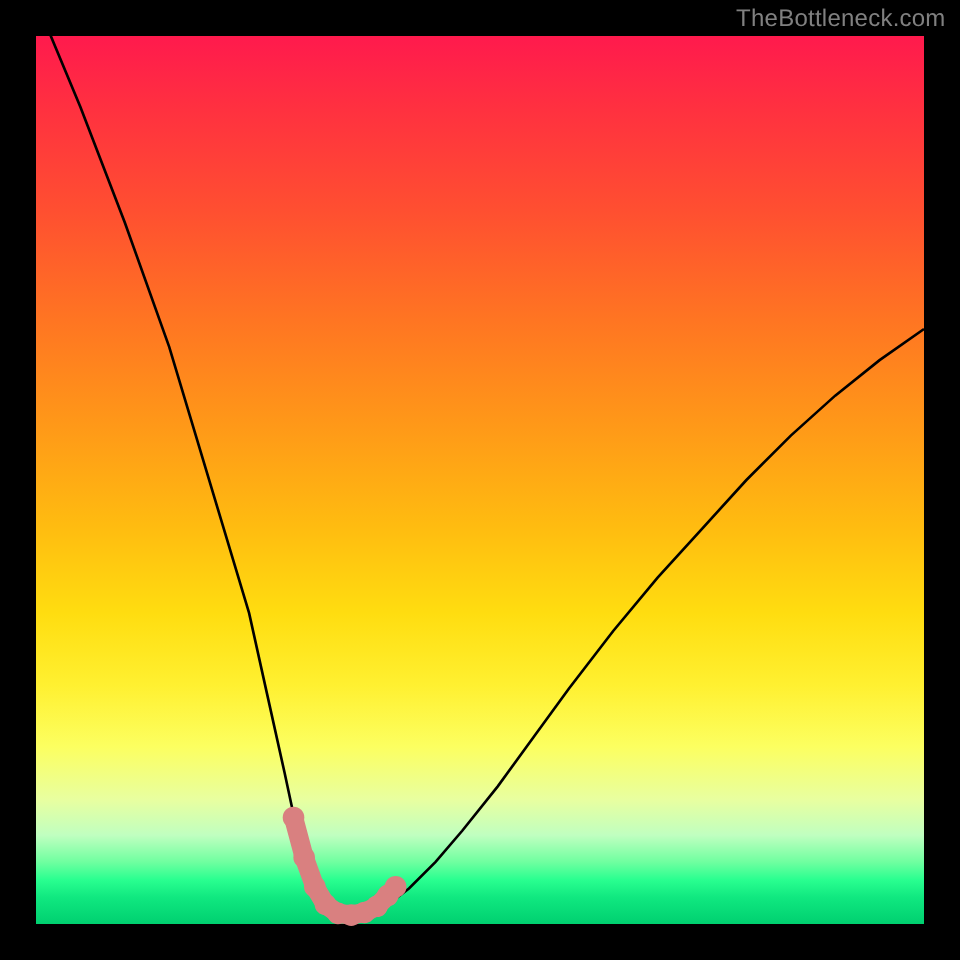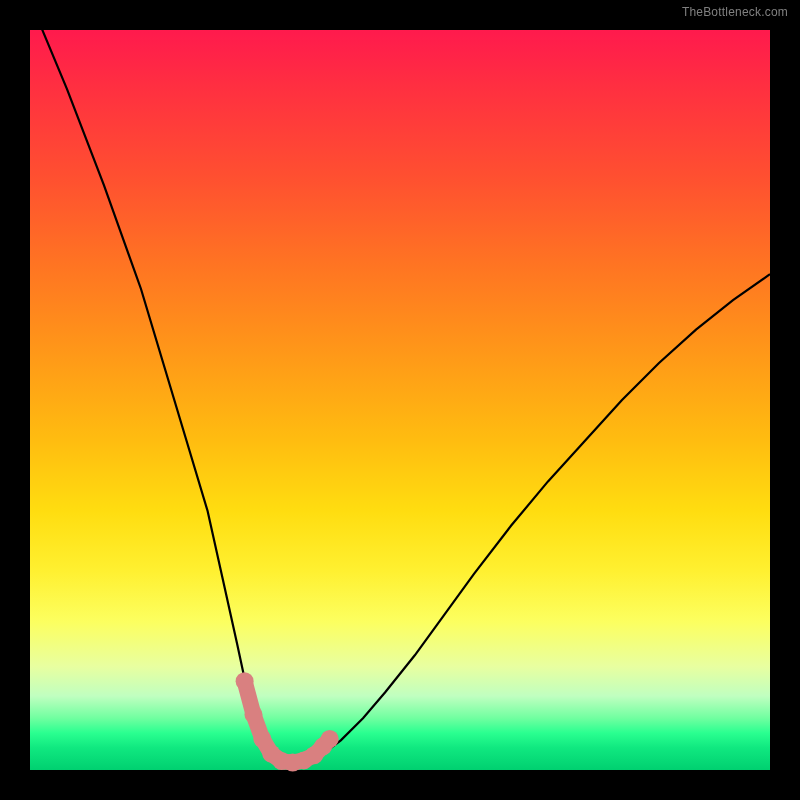--- a/index.html
+++ b/index.html
@@ -39,21 +39,21 @@
       #2aff90 95%,
       #10e880 97%,
       #00d070 100%
     );
   }
   .watermark {
     position: absolute;
     top: 5px;
     right: 12px;
     color: #808080;
-    font-size: 12px;
+    font-size: 20px;
     font-weight: 400;
     letter-spacing: 0.2px;
     z-index: 5;
   }
   svg.curve {
     position: absolute;
     left: 0; top: 0;
     width: 100%;
     height: 100%;
     overflow: visible;

